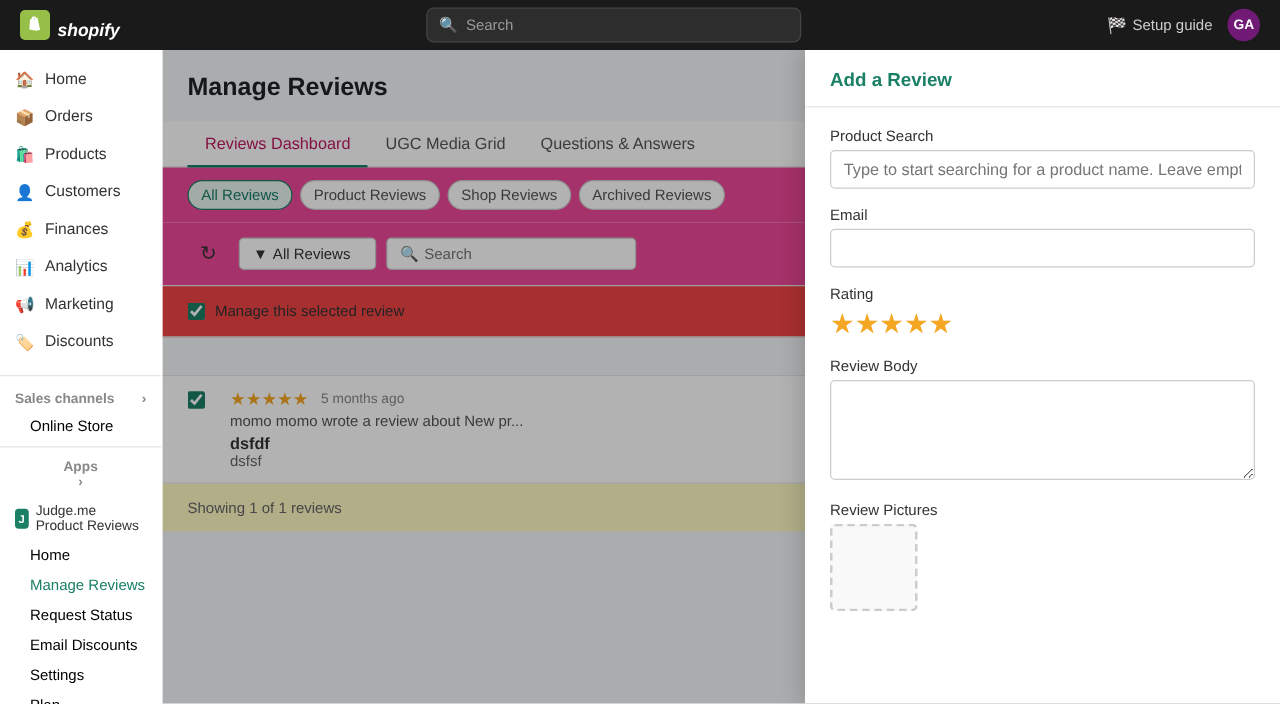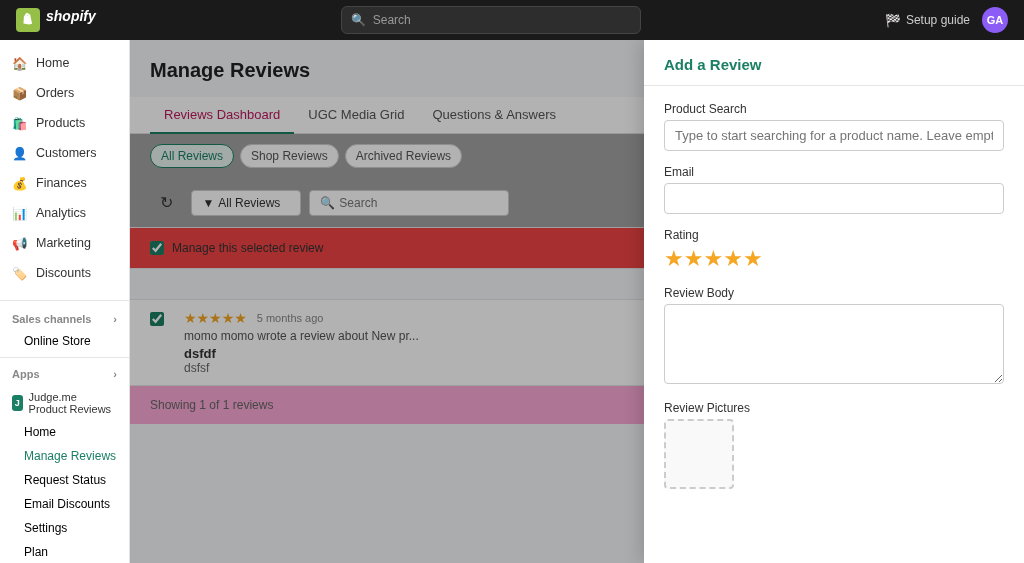--- a/index.html
+++ b/index.html
@@ -1,58 +1,58 @@
 <!DOCTYPE html>
 <html><head>
   <meta charset="utf-8">
   <style>
     * { box-sizing: border-box; margin: 0; padding: 0; }
     body { font-family: -apple-system, BlinkMacSystemFont, 'Segoe UI', sans-serif; font-size: 13px; background: #f4f6f8; display: flex; flex-direction: column; height: 563px; overflow: hidden; }
 
     
     .topbar { background: #1a1a1a; height: 40px; display: flex; align-items: center; justify-content: space-between; padding: 0 16px; flex-shrink: 0; }
     .topbar-left { display: flex; align-items: center; gap: 12px; }
-    .shopify-logo { color: #fff; font-size: 18px; font-weight: 700; display: flex; align-items: flex-start; gap: 6px; }
+    .shopify-logo { color: #fff; font-size: 18px; font-weight: 700; display: flex; align-items: flex-end; gap: 6px; }
     .shopify-logo-icon { width: 24px; height: 24px; background: #96bf48; border-radius: 4px; display: flex; align-items: center; justify-content: center; }
     .search-bar { background: #2d2d2d; border: 1px solid #444; border-radius: 6px; width: 300px; height: 28px; display: flex; align-items: center; padding: 0 10px; gap: 6px; color: #aaa; font-size: 12px; }
     .topbar-right { display: flex; align-items: center; gap: 12px; color: #ccc; font-size: 12px; }
     .setup-guide { display: flex; align-items: center; gap: 4px; color: #ccc; }
-    .avatar { width: 26px; height: 26px; background: #8b5cf6; border-radius: 50%; display: flex; align-items: center; justify-content: center; color: #fff; font-size: 11px; font-weight: 600; }
+    .avatar { width: 26px; height: 26px; background: #701a75; border-radius: 50%; display: flex; align-items: center; justify-content: center; color: #fff; font-size: 11px; font-weight: 600; }
 
     
     .main-layout { display: flex; flex: 1; overflow: hidden; }
 
     
     .sidebar { width: 130px; background: #fff; border-right: 1px solid #e0e0e0; overflow-y: auto; flex-shrink: 0; }
     .sidebar-nav { padding: 8px 0; }
     .sidebar-item { display: flex; align-items: center; gap: 8px; padding: 7px 12px; cursor: pointer; color: #333; font-size: 12.5px; }
     .sidebar-icon { width: 16px; height: 16px; display: flex; align-items: center; justify-content: center; color: #555; flex-shrink: 0; }
     .sidebar-section { padding: 8px 12px 4px; font-size: 11px; color: #888; font-weight: 600; display: flex; align-items: center; justify-content: space-between; }
     .sidebar-divider { height: 1px; background: #e5e5e5; margin: 4px 0; }
     .sidebar-sub { padding: 5px 12px 5px 24px; cursor: pointer; color: #000000; font-size: 12px; }
     .sidebar-sub.active { color: #1a7f64; font-weight: 500; }
-    .sidebar-apps-header { display: flex; align-items: center; justify-content: space-between; padding: 6px 12px; font-size: 11px; color: #888; font-weight: 600; }
+    .sidebar-apps-header { display: flex; align-items: center; justify-content: space-between; padding: 6px 28px; font-size: 11px; color: #888; font-weight: 600; flex-direction: column; }
     .judge-app-row { display: flex; align-items: center; gap: 6px; padding: 5px 12px; font-size: 12px; color: #333; }
     .judge-icon { width: 16px; height: 16px; background: #1a7f64; border-radius: 3px; display: flex; align-items: center; justify-content: center; color: #fff; font-size: 9px; font-weight: 700; }
 
     
     .content { flex: 1; overflow-y: auto; background: #f4f6f8; position: relative; }
     .page-header { display: flex; align-items: center; justify-content: space-between; padding: 16px 20px 12px; background: #f4f6f8; }
     .page-title { font-size: 20px; font-weight: 600; color: #202223; }
     .header-actions { display: flex; gap: 8px; }
     .btn { padding: 6px 14px; border-radius: 4px; font-size: 13px; cursor: pointer; border: 1px solid #ccc; background: #fff; color: #333; }
     .btn-dark { background: #202223; color: #fff; border-color: #202223; }
 
     
     .tabs { display: flex; border-bottom: 1px solid #ddd; padding: 0 20px; background: #fff; }
     .tab { padding: 10px 14px; font-size: 13px; color: #555; cursor: pointer; border-bottom: 2px solid transparent; margin-bottom: -1px; }
     .tab.active { color: #be185d; border-bottom-color: #1a7f64; font-weight: 500; }
 
     
-    .toolbar { display: flex; align-items: center; gap: 8px; padding: 10px 20px; background: #a3a3a3; border-bottom: 1px solid #e5e5e5; }
+    .toolbar { display: flex; align-items: center; gap: 8px; padding: 10px 20px; background: #ec4899; border-bottom: 1px solid #e5e5e5; }
     .filter-btn { display: flex; align-items: center; gap: 4px; padding: 5px 10px; border: 1px solid #ccc; border-radius: 4px; background: #fff; font-size: 12px; cursor: pointer; color: #333; }
     .filter-select { display: flex; align-items: center; gap: 4px; padding: 5px 10px; border: 1px solid #ccc; border-radius: 4px; background: #fff; font-size: 12px; cursor: pointer; color: #333; min-width: 110px; }
     .search-input { display: flex; align-items: center; gap: 4px; border: 1px solid #ccc; border-radius: 4px; padding: 5px 10px; background: #fff; flex: 1; max-width: 200px; }
     .search-input input { border: none; outline: none; font-size: 12px; width: 100%; }
     .tag-btn { padding: 4px 10px; border-radius: 20px; font-size: 12px; cursor: pointer; border: 1px solid #1a7f64; color: #1a7f64; background: #e8f5f1; }
 
     
     .selected-bar { display: flex; align-items: center; gap: 8px; padding: 8px 20px; background: #ef4444; border-bottom: 1px solid #e5e5e5; }
     .selected-bar-text { font-size: 12px; color: #333; flex: 1; }
     .action-btn-green { padding: 4px 12px; background: #1a7f64; color: #fff; border: none; border-radius: 4px; font-size: 12px; cursor: pointer; }
@@ -69,21 +69,21 @@
     .col-actions { width: 90px; flex-shrink: 0; }
     .stars { color: #f5a623; font-size: 14px; }
     .review-date { font-size: 11px; color: #888; }
     .review-author { font-size: 12px; color: #555; }
     .review-title { font-size: 13px; font-weight: 600; color: #333; }
     .review-body { font-size: 12px; color: #666; }
     .status-published { color: #1a7f64; font-weight: 500; font-size: 12px; }
     .action-icons { display: flex; gap: 4px; align-items: center; }
     .icon-btn { width: 26px; height: 26px; border: 1px solid #ccc; border-radius: 3px; display: flex; align-items: center; justify-content: center; cursor: pointer; background: #fff; font-size: 13px; }
     .hide-btn { display: block; background: #fff; border: 1px solid #ccc; border-radius: 3px; padding: 2px 10px; font-size: 12px; cursor: pointer; color: #333; margin-top: 4px; text-align: center; }
-    .footer-text { padding: 12px 20px; font-size: 12px; color: #666; background: #f9a8d4; }
+    .footer-text { padding: 12px 20px; font-size: 12px; color: #666; background: #fef9c3; }
 
     
     .overlay { position: absolute; top: 0; left: 0; right: 0; bottom: 0; background: rgba(0,0,0,0.3); z-index: 10; }
 
     
     .modal { position: absolute; top: 0; right: 0; bottom: 0; width: 380px; background: #fff; z-index: 20; overflow-y: auto; box-shadow: -4px 0 16px rgba(0,0,0,0.15); }
     .modal-header { padding: 16px 20px 12px; border-bottom: 1px solid #e5e5e5; }
     .modal-title { font-size: 15px; font-weight: 600; color: #1a7f64; }
     .modal-body { padding: 16px 20px; }
     .form-group { margin-bottom: 14px; }
@@ -195,20 +195,21 @@
     </div>
 
     <div class="tabs">
       <div class="tab active">Reviews Dashboard</div>
       <div class="tab">UGC Media Grid</div>
       <div class="tab">Questions &amp; Answers</div>
     </div>
 
     <div class="toolbar" style="border-bottom:none;gap:6px;">
       <div class="tag-btn">All Reviews</div>
+      <div class="tag-btn" style="background:#fff;color:#555;border-color:#ccc;">Product Reviews</div>
       <div class="tag-btn" style="background:#fff;color:#555;border-color:#ccc;">Shop Reviews</div>
       <div class="tag-btn" style="background:#fff;color:#555;border-color:#ccc;">Archived Reviews</div>
     </div>
 
     <div class="toolbar">
       <button class="filter-btn" style="border:none;background:transparent;font-size:16px;">↻</button>
       <div class="filter-select">
         <span>▼</span>
         <span>All Reviews</span>
       </div>

